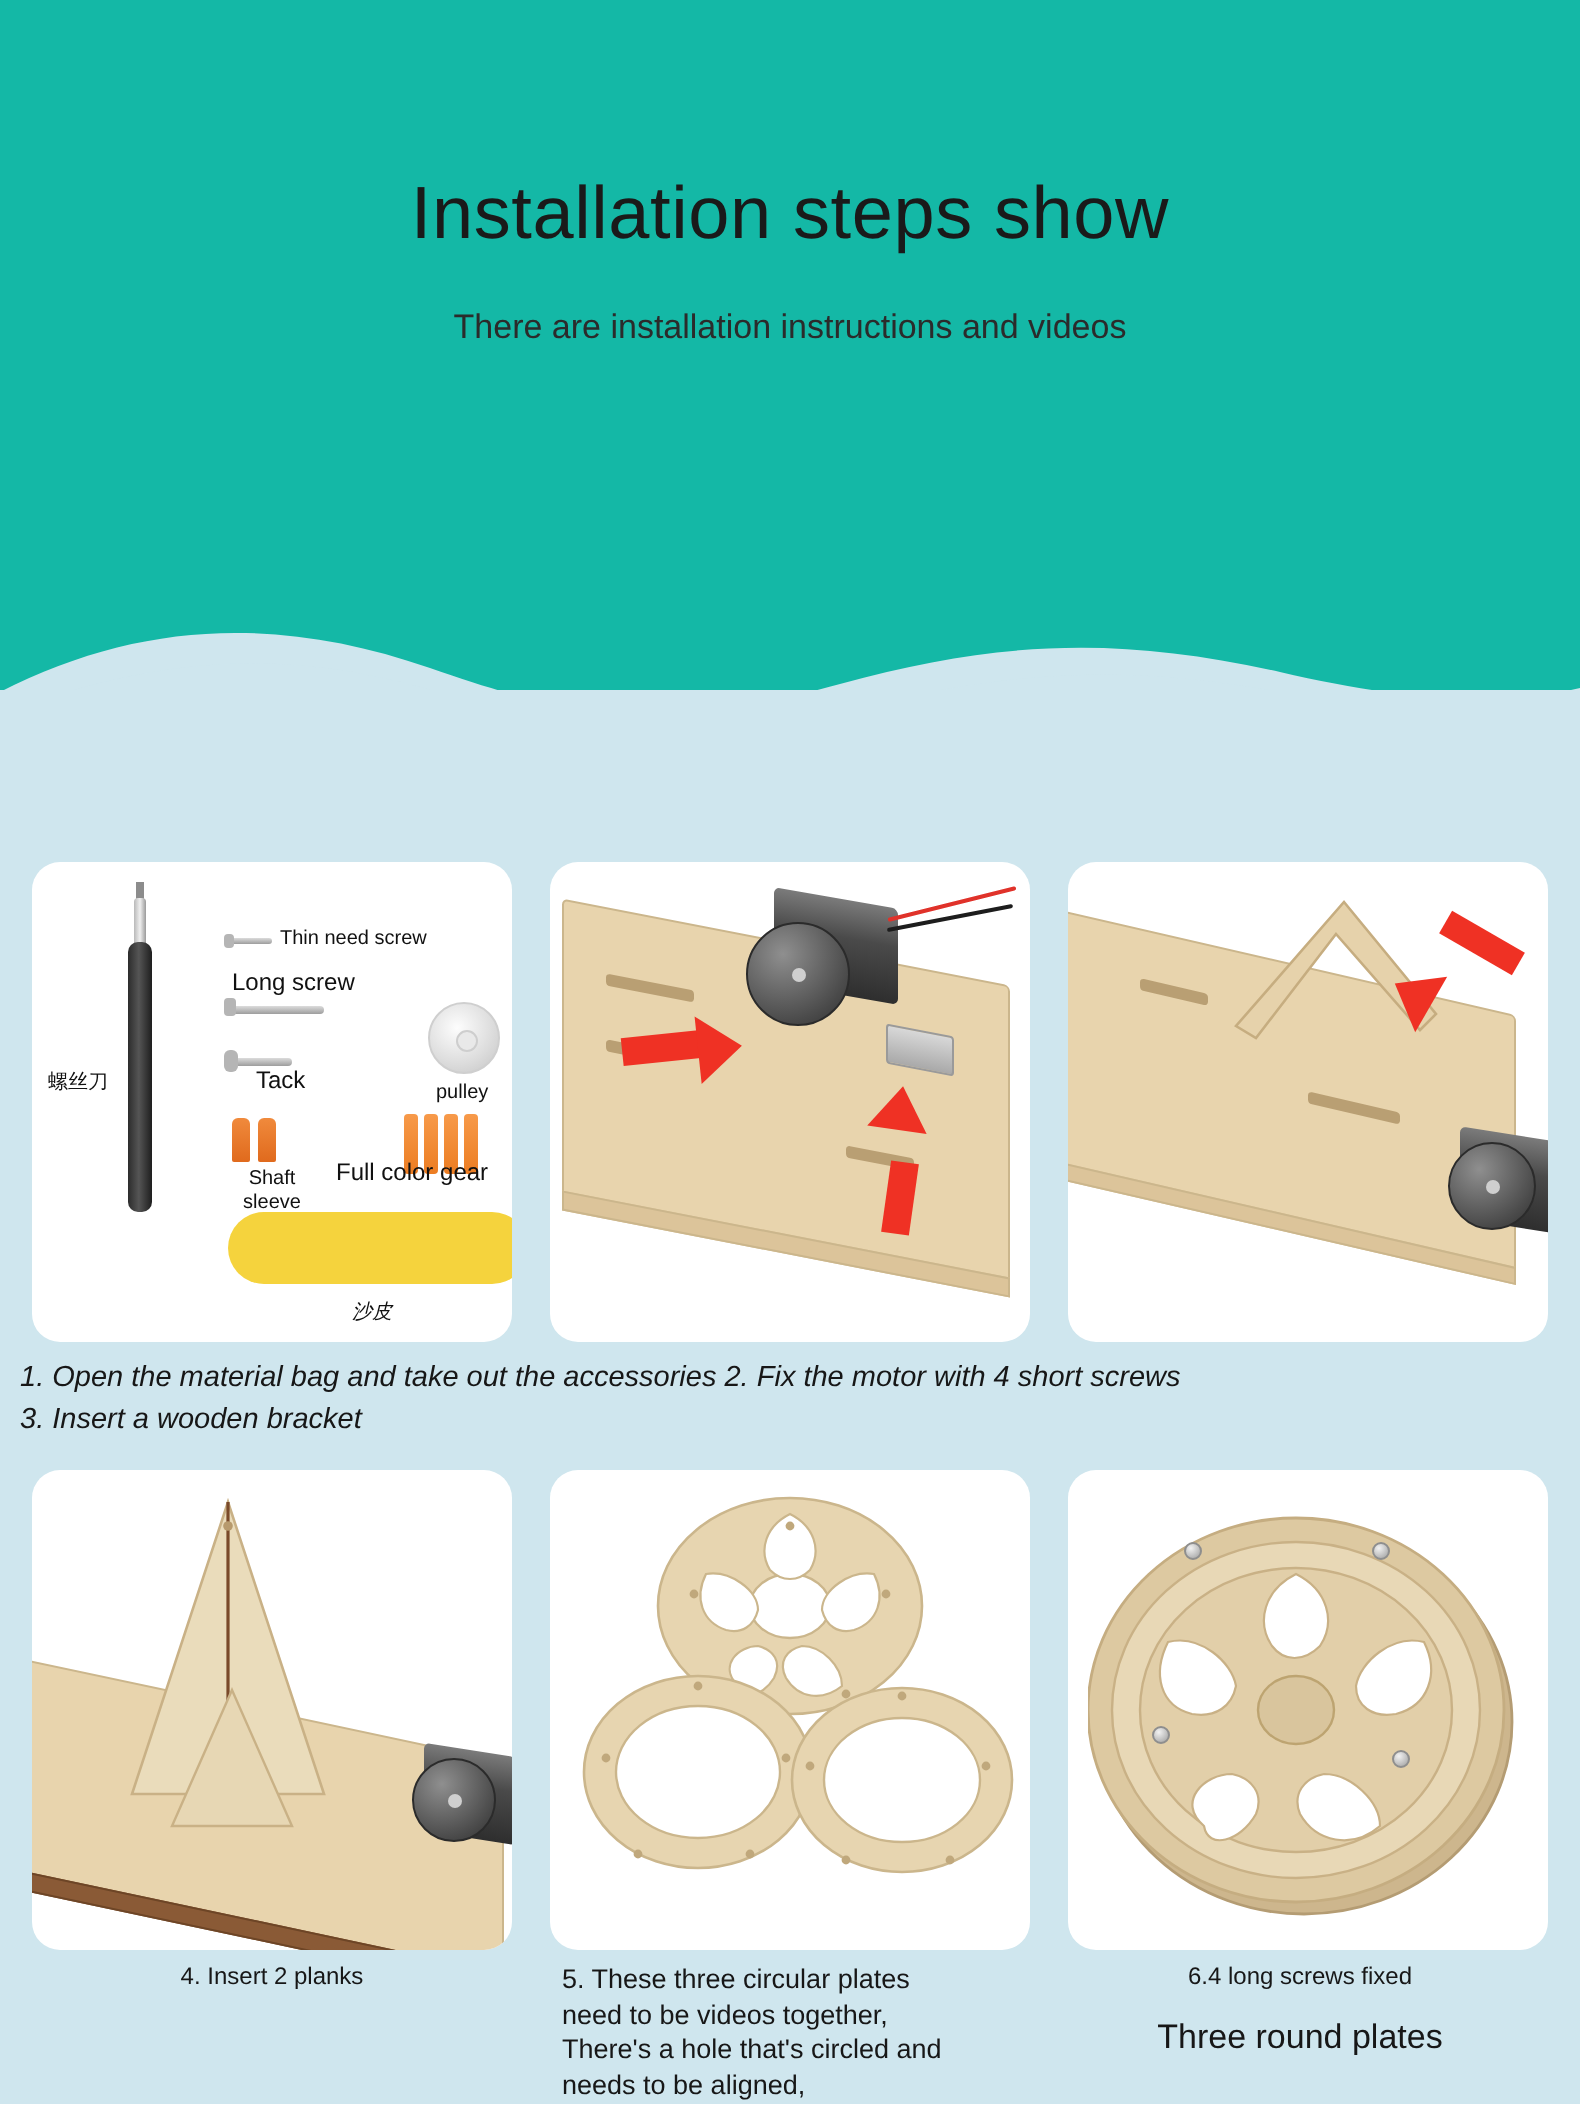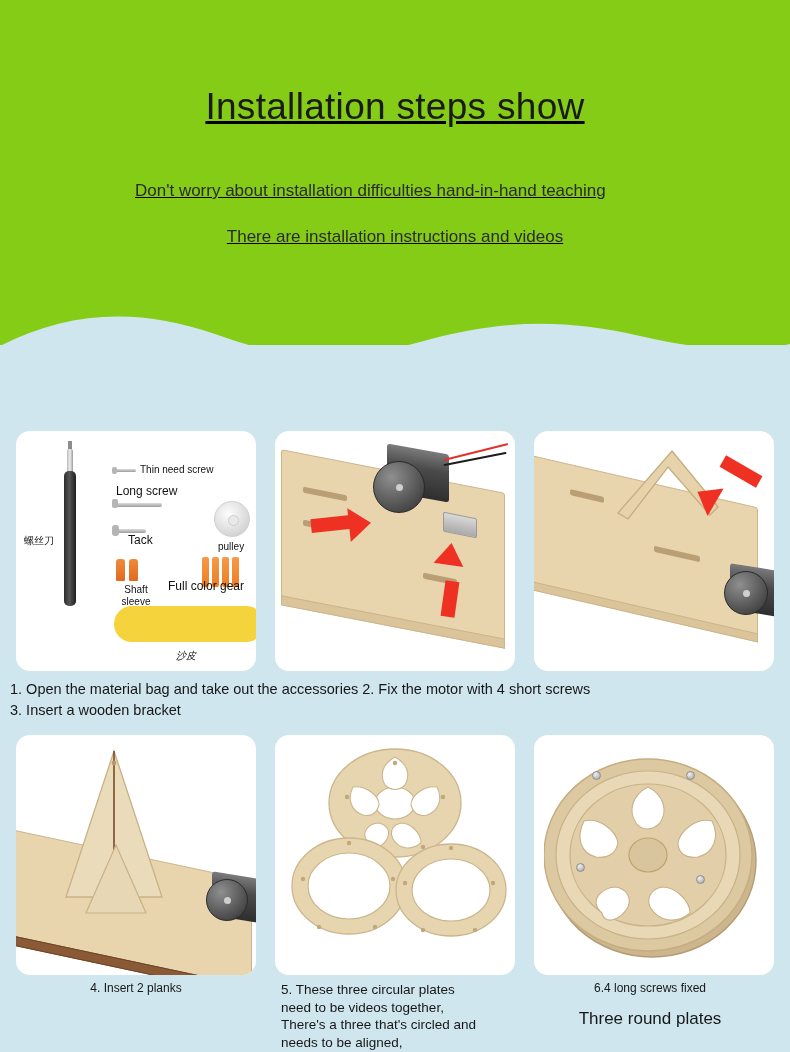--- a/index.html
+++ b/index.html
@@ -8,24 +8,23 @@
     height: 1052px;
     font-family: "Liberation Sans", sans-serif;
     background: #ffffff;
     overflow: hidden;
     position: relative;
   }
 
   
   .header {
     height: 345px;
-    background: #84cc16;
+    background: #14b8a6;
     position: relative;
     text-align: center;
-    text-decoration: underline;
   }
   .title {
     font-size: 37px;
     color: #1a1a1a;
     font-weight: 400;
     padding-top: 86px;
     letter-spacing: 0.3px;
   }
   .sub1 {
     font-size: 17px;
@@ -81,21 +80,21 @@
     position: relative;
     overflow: hidden;
   }
 
   .caption-row {
     padding: 8px 10px 0 10px;
     font-size: 14.5px;
     color: #171717;
     line-height: 1.45;
   }
-  .cap-line { white-space: nowrap; }
+  .cap-line { white-space: nowrap; font-style: italic; }
 
   .row2-caps {
     display: flex;
     padding: 6px 16px 0 16px;
     font-size: 14.5px;
     color: #171717;
   }
   .cap-cell { width: 240px; text-align: center; }
   .cap-cell.left { text-align: center; }
   .cap-cell.mid { text-align: left; line-height: 1.3; font-size: 13.5px; padding-left: 8px;}
@@ -228,21 +227,20 @@
     border-radius: 50%;
     background: radial-gradient(circle at 35% 30%, #f2f2f2, #9e9e9e);
     border: 1px solid #8e8e8e;
   }
 </style>
 </head>
 <body>
 
 <div class="header">
   <div class="title">Installation steps show</div>
-  <div class="sub1">Don't worry about installation difficulties hand-in-hand teaching</div>
   <div class="sub2">There are installation instructions and videos</div>
 </div>
 
 <div class="wave">
   <svg width="790" height="70" viewBox="0 0 790 70" preserveAspectRatio="none">
     <path d="M0,46 C70,10 140,8 215,34 C300,64 340,64 420,42 C500,20 560,18 640,36 C700,50 750,54 790,44 L790,70 L0,70 Z" fill="#cfe6ee"></path>
     <path d="M0,58 C80,26 150,24 225,48 C310,74 350,74 430,54 C510,34 570,32 650,48 C706,60 752,64 790,56 L790,70 L0,70 Z" fill="#cfe6ee" opacity="0.6"></path>
   </svg>
 </div>
 
@@ -423,21 +421,21 @@
     </div>
 
     <div class="row2-caps">
       <div class="cap-cell left">
         <div class="cap-big">4. Insert 2 planks</div>
       </div>
       <div class="cap-gap"></div>
       <div class="cap-cell mid">
         <div>5. These three circular plates</div>
         <div>need to be videos together,</div>
-        <div>There's a three that's circled and</div>
+        <div>There's a hole that's circled and</div>
         <div>needs to be aligned,</div>
         <div>用来穿大头钉</div>
       </div>
       <div class="cap-gap"></div>
       <div class="cap-cell right">
         <div class="cap-big">6.4 long screws fixed</div>
         <div class="cap-small" style="margin-top:14px;">Three round plates</div>
       </div>
     </div>
 

